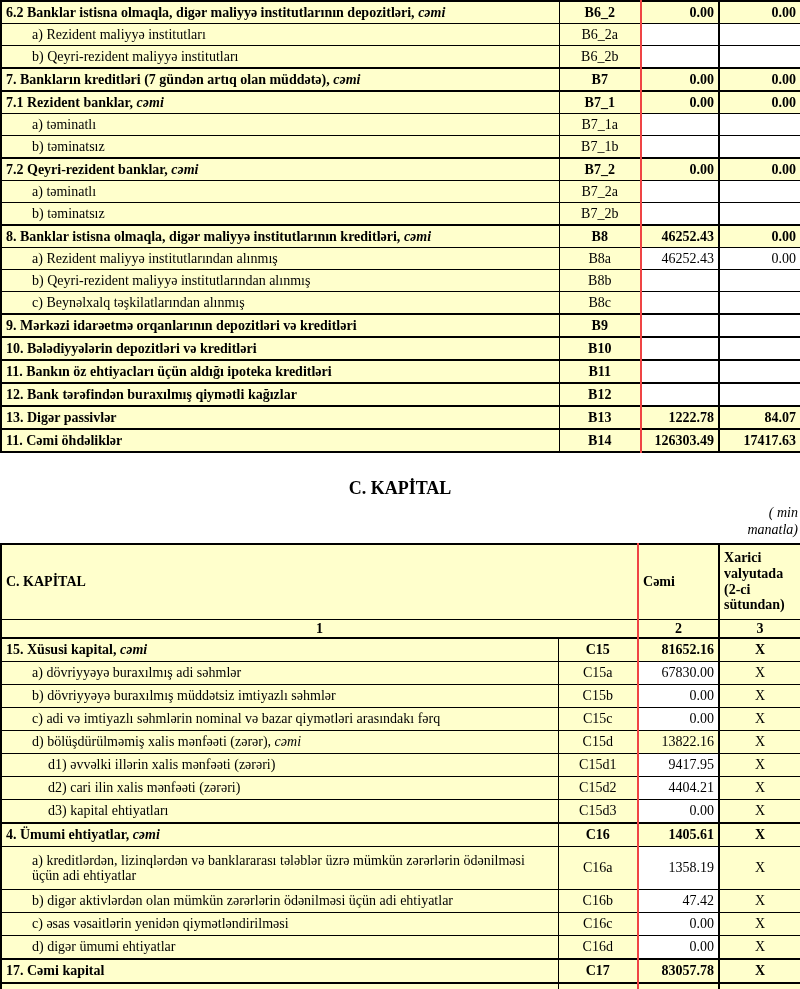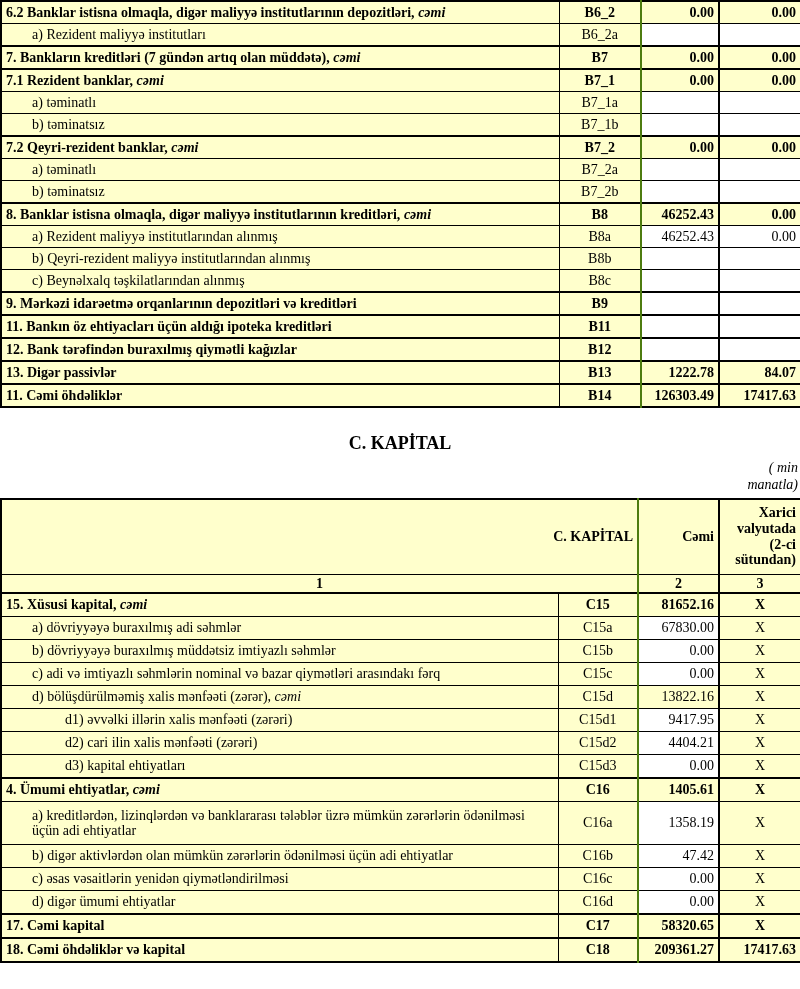--- a/index.html
+++ b/index.html
@@ -5,37 +5,37 @@
   html,body{margin:0;padding:0;background:#ffffff;}
   body{width:800px;color:#000;font-family:"Liberation Serif","DejaVu Serif",serif;}
   .page{width:800px;}
 
   table{border-collapse:collapse;table-layout:fixed;width:800px;border:2px solid #000;}
   td{border:1px solid #000;background:#FFFFCC;font-size:14px;line-height:1.12;
      padding:1px 4px;vertical-align:middle;overflow:hidden;}
 
   
   td.col-label{border-right:1px solid #000;text-align:left;}
-  td.col-code{border-right:2px solid #4d7c0f;text-align:center;}
+  td.col-code{border-right:2px solid #ef4444;text-align:center;}
   td.col-v1{border-right:2px solid #000;text-align:right;}
   td.col-v2{text-align:right;}
   td.center{text-align:center;}
 
   tr.group td{border-top:2px solid #000;font-weight:bold;}
 
   .bg-w{background:#ffffff;}
   .bold{font-weight:bold;}
   .ind1{padding-left:30px;}
-  .ind2{padding-left:63px;}
+  .ind2{padding-left:46px;}
 
   #table-b td{height:19px;}
   #table-c tbody td{height:20px;}
   #table-c tbody tr.tall td{height:40px;}
 
-  #table-c thead tr.hdr td{height:72px;font-weight:bold;text-align:right;vertical-align:middle;}
+  #table-c thead tr.hdr td{height:72px;font-weight:bold;text-align:left;vertical-align:middle;}
   #table-c thead tr.numrow td{height:15px;font-weight:bold;text-align:center;}
 
   .section-title{text-align:center;font-weight:bold;font-size:18px;margin:25px 0 6px 0;}
   .unit-note{text-align:right;font-style:italic;font-size:14px;line-height:1.2;
              margin:5px 2px 4px 0;}
 </style>
 </head>
 <body>
 
 <div class="page">
@@ -53,20 +53,26 @@
           <td class="col-code">B6_2</td>
           <td class="col-v1">0.00</td>
           <td class="col-v2">0.00</td>
         </tr>
         <tr>
           <td class="col-label ind1"><span>a) Rezident maliyyə institutları</span></td>
           <td class="col-code">B6_2a</td>
           <td class="col-v1 bg-w"></td>
           <td class="col-v2 bg-w"></td>
         </tr>
+        <tr>
+          <td class="col-label ind1"><span>b) Qeyri-rezident maliyyə institutları</span></td>
+          <td class="col-code">B6_2b</td>
+          <td class="col-v1 bg-w"></td>
+          <td class="col-v2 bg-w"></td>
+        </tr>
         <tr class="group">
           <td class="col-label"><span>7. Bankların kreditləri (7 gündən artıq olan müddətə), </span><i>cəmi</i></td>
           <td class="col-code">B7</td>
           <td class="col-v1">0.00</td>
           <td class="col-v2">0.00</td>
         </tr>
         <tr class="group">
           <td class="col-label"><span>7.1 Rezident banklar, </span><i>cəmi</i></td>
           <td class="col-code">B7_1</td>
           <td class="col-v1">0.00</td>
@@ -122,20 +128,26 @@
         </tr>
         <tr>
           <td class="col-label ind1"><span>c) Beynəlxalq təşkilatlarından alınmış</span></td>
           <td class="col-code">B8c</td>
           <td class="col-v1 bg-w"></td>
           <td class="col-v2 bg-w"></td>
         </tr>
         <tr class="group">
           <td class="col-label"><span>9. Mərkəzi idarəetmə orqanlarının depozitləri və kreditləri</span></td>
           <td class="col-code">B9</td>
+          <td class="col-v1 bg-w"></td>
+          <td class="col-v2 bg-w"></td>
+        </tr>
+        <tr class="group">
+          <td class="col-label"><span>10. Bələdiyyələrin depozitləri və kreditləri</span></td>
+          <td class="col-code">B10</td>
           <td class="col-v1 bg-w"></td>
           <td class="col-v2 bg-w"></td>
         </tr>
         <tr class="group">
           <td class="col-label"><span>11. Bankın öz ehtiyacları üçün aldığı ipoteka kreditləri</span></td>
           <td class="col-code">B11</td>
           <td class="col-v1 bg-w"></td>
           <td class="col-v2 bg-w"></td>
         </tr>
         <tr class="group">
@@ -260,21 +272,21 @@
         </tr>
         <tr>
           <td class="col-label ind1"><span>d) digər ümumi ehtiyatlar</span></td>
           <td class="col-code">C16d</td>
           <td class="col-v1 bg-w">0.00</td>
           <td class="col-v2 center">X</td>
         </tr>
         <tr class="group">
           <td class="col-label bold"><span>17. Cəmi kapital</span></td>
           <td class="col-code bold">C17</td>
-          <td class="col-v1 bold">58320.65</td>
+          <td class="col-v1 bold">83057.78</td>
           <td class="col-v2 center">X</td>
         </tr>
         <tr class="group">
           <td class="col-label bold"><span>18. Cəmi öhdəliklər və kapital</span></td>
           <td class="col-code bold">C18</td>
           <td class="col-v1 bold">209361.27</td>
           <td class="col-v2 bold">17417.63</td>
         </tr>
       </tbody>
   </table>

